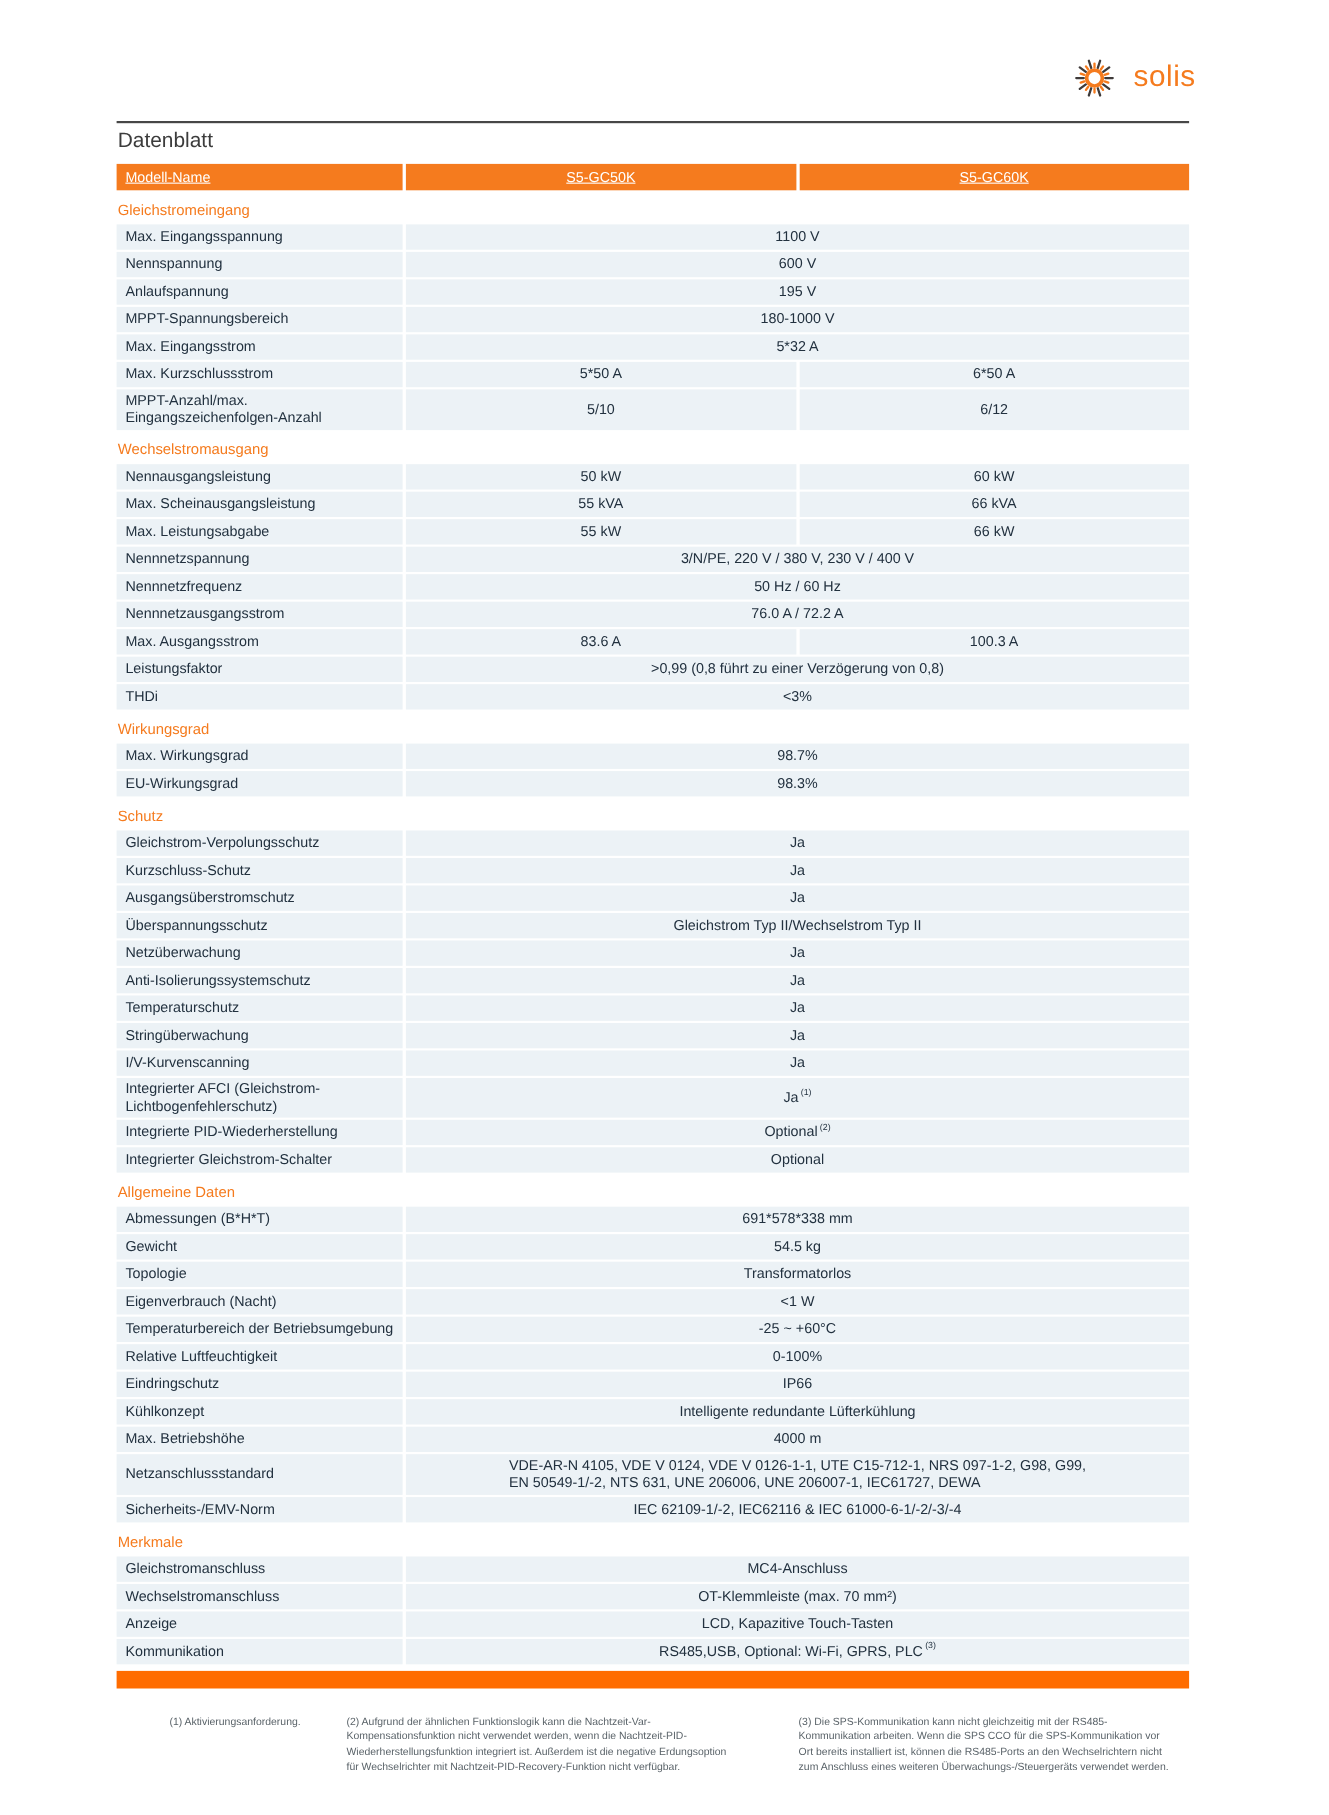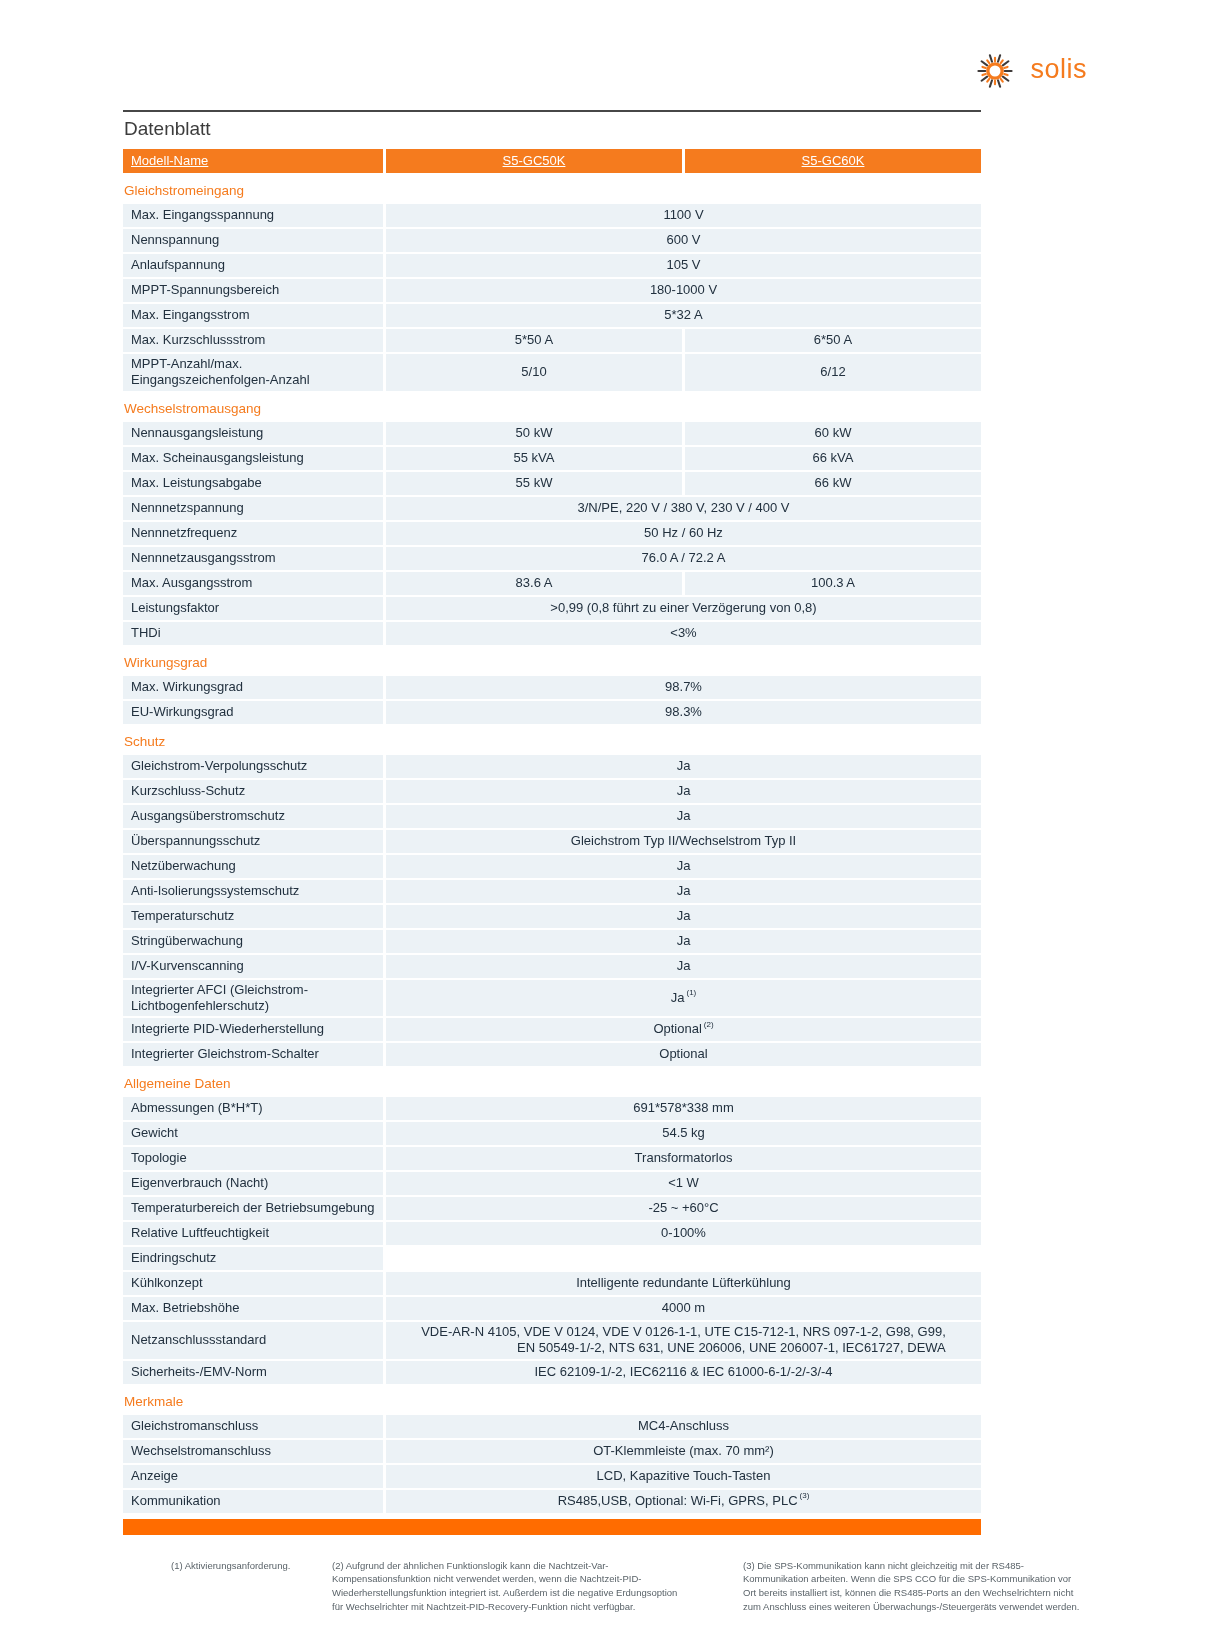--- a/index.html
+++ b/index.html
@@ -14,30 +14,30 @@
   html,body{background:#ffffff;}
   body{font-family:"Liberation Sans", sans-serif;}
   .page{position:relative;width:1208px;height:1650px;background:#fff;overflow:hidden;}
 
   
   .logo{position:absolute;top:52px;right:121px;display:flex;align-items:center;gap:16px;}
   .logo svg{width:38px;height:38px;}
   .logo-text{color:var(--accent);font-size:27px;letter-spacing:.5px;line-height:1;position:relative;top:-2px;}
 
   
-  .content{position:absolute;left:123px;top:110px;width:858px;}
+  .content{position:absolute;left:106px;top:110px;width:975px;}
   .top-rule{border-top:2px solid var(--rule);width:100%;}
   .title{font-size:19px;color:#3c3c3c;padding:6px 0 9px 1px;}
 
   
   .row{display:flex;margin-bottom:2px;}
   .cell{background:var(--cell);color:var(--ink);font-size:13px;min-height:23px;
         display:flex;align-items:center;white-space:pre-line;line-height:1.25;}
   .cell.label{width:260px;margin-right:3px;padding:2px 4px 2px 8px;justify-content:flex-start;text-align:left;flex:none;}
-  .cell.value{flex:1;justify-content:center;text-align:right;padding:2px 6px;}
+  .cell.value{flex:1;justify-content:center;text-align:left;padding:2px 6px;}
   .cell.v2{margin-left:3px;}
   .row.header .cell{background:var(--accent);color:#ffffff;min-height:24px;text-decoration:underline;}
   .section-title{color:var(--accent);font-size:13.5px;padding:8px 0 6px 1px;}
   .sup{font-size:8px;margin-left:2px;position:relative;top:-5px;white-space:nowrap;}
 
   
   .footer-bar{margin-top:6px;height:16px;width:100%;background:var(--bar);}
   .footnotes{display:flex;margin-top:24px;color:var(--note);font-size:9.5px;line-height:1.45;}
   .footnote{white-space:normal;}
   .fn-1{width:140px;flex:none;margin-left:48px;}
@@ -93,21 +93,21 @@
         <div class="row">
           <div class="cell label">Max. Eingangsspannung</div>
           <div class="cell value"><span>1100 V</span></div>
         </div>
         <div class="row">
           <div class="cell label">Nennspannung</div>
           <div class="cell value"><span>600 V</span></div>
         </div>
         <div class="row">
           <div class="cell label">Anlaufspannung</div>
-          <div class="cell value"><span>105 V</span></div>
+          <div class="cell value"><span>195 V</span></div>
         </div>
         <div class="row">
           <div class="cell label">MPPT-Spannungsbereich</div>
           <div class="cell value"><span>180-1000 V</span></div>
         </div>
         <div class="row">
           <div class="cell label">Max. Eingangsstrom</div>
           <div class="cell value"><span>5*32 A</span></div>
         </div>
         <div class="row">
@@ -240,20 +240,21 @@
         <div class="row">
           <div class="cell label">Temperaturbereich der Betriebsumgebung</div>
           <div class="cell value"><span>-25 ~ +60°C</span></div>
         </div>
         <div class="row">
           <div class="cell label">Relative Luftfeuchtigkeit</div>
           <div class="cell value"><span>0-100%</span></div>
         </div>
         <div class="row">
           <div class="cell label">Eindringschutz</div>
+          <div class="cell value"><span>IP66</span></div>
         </div>
         <div class="row">
           <div class="cell label">Kühlkonzept</div>
           <div class="cell value"><span>Intelligente redundante Lüfterkühlung</span></div>
         </div>
         <div class="row">
           <div class="cell label">Max. Betriebshöhe</div>
           <div class="cell value"><span>4000 m</span></div>
         </div>
         <div class="row">

